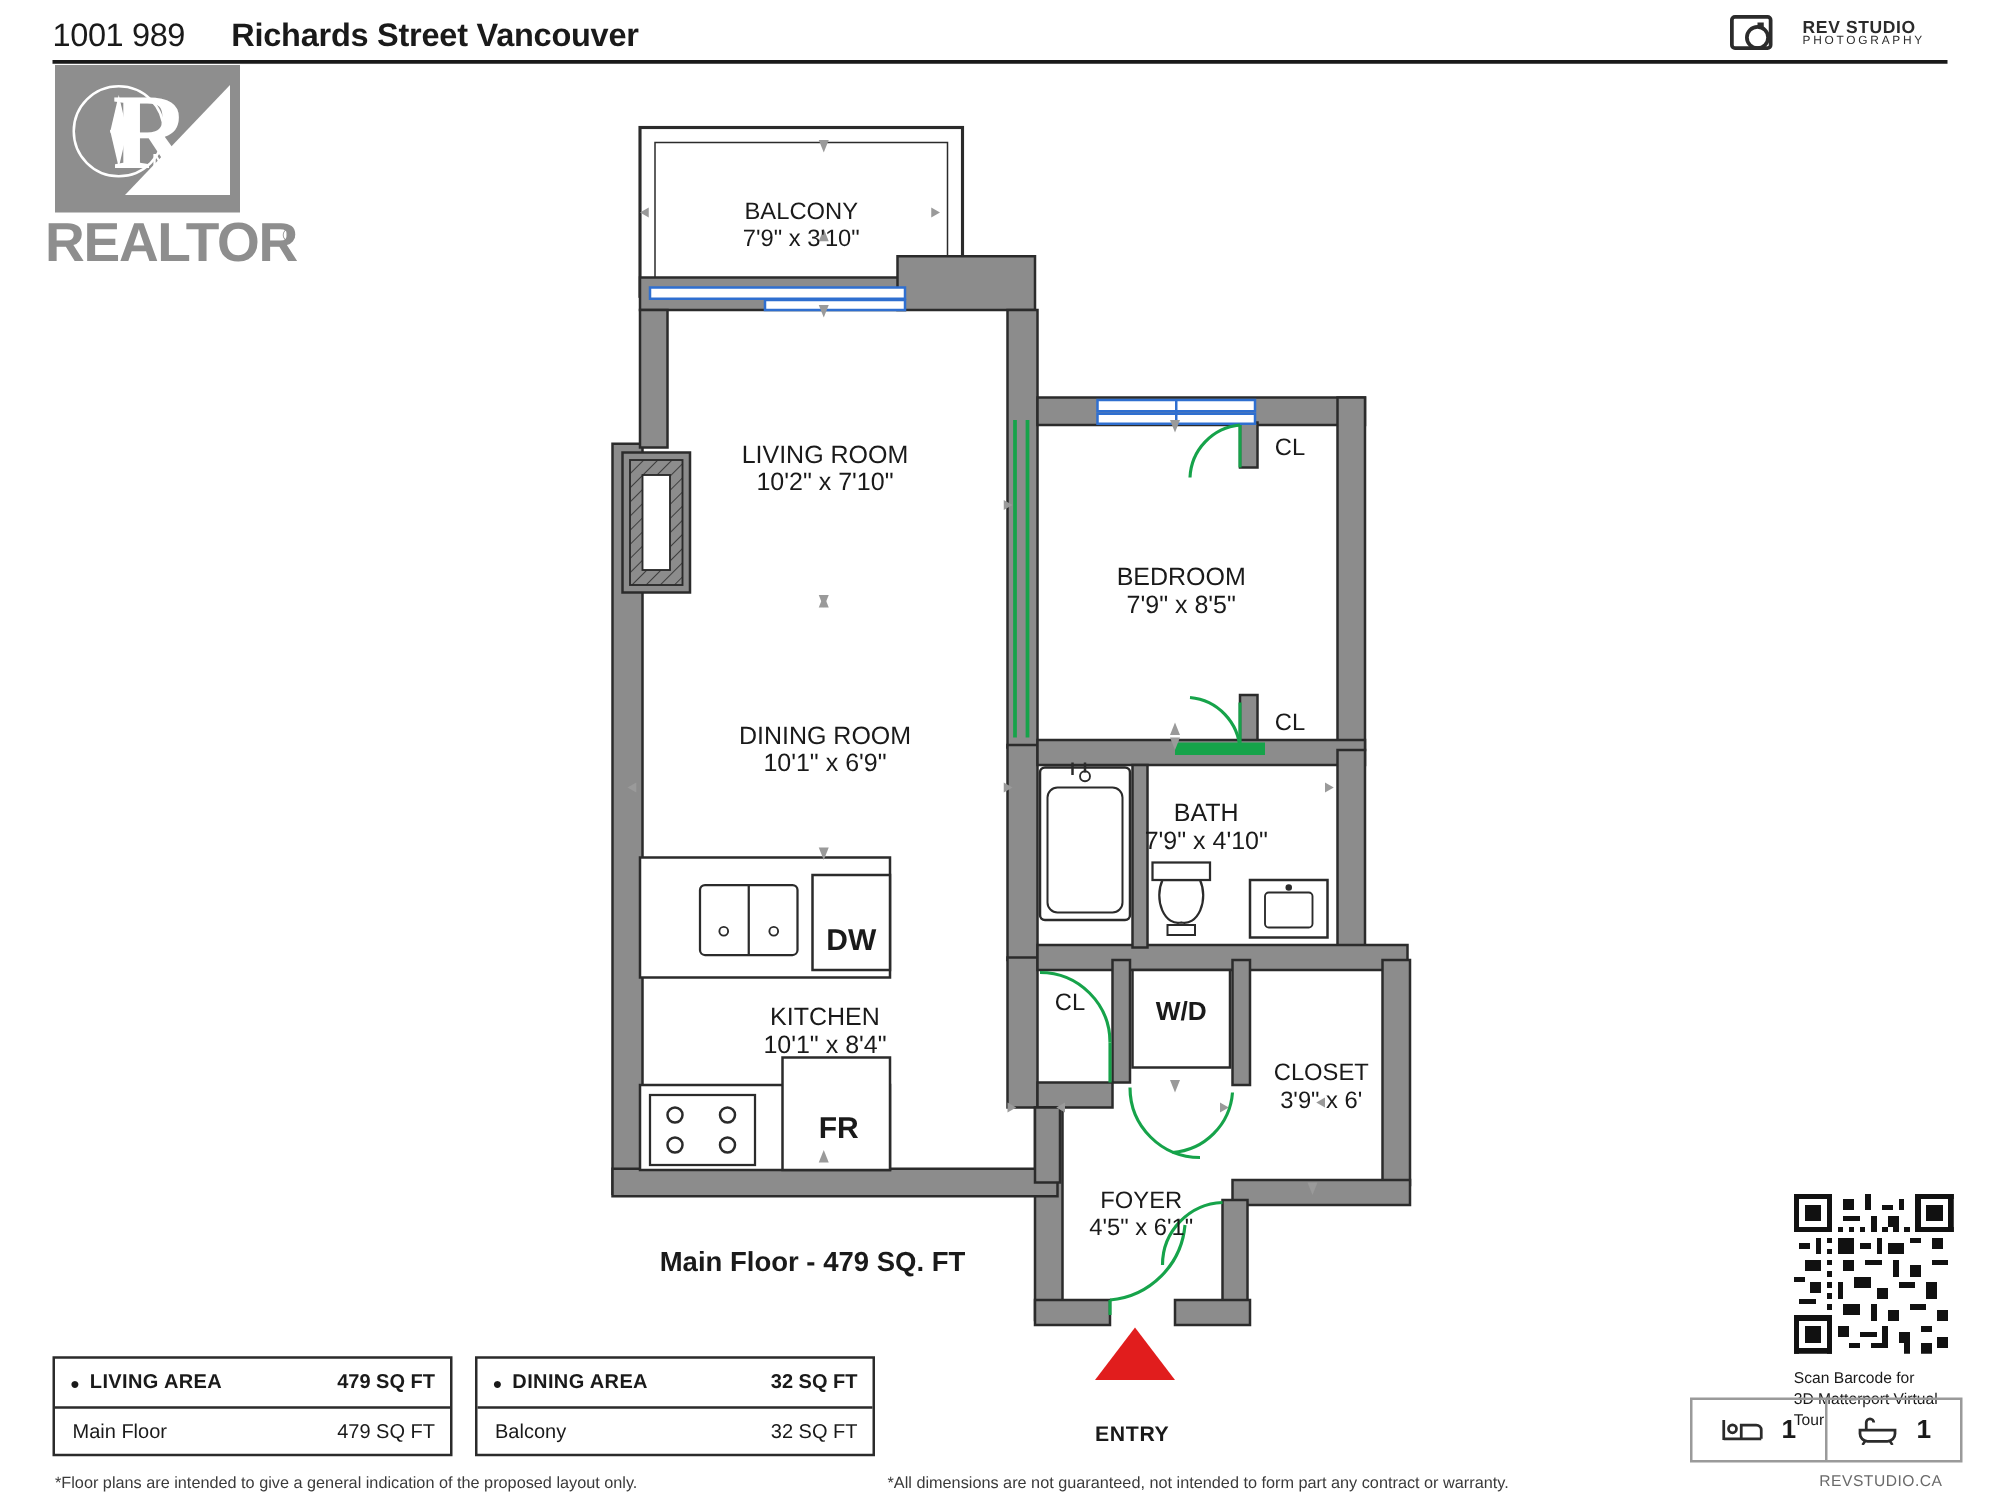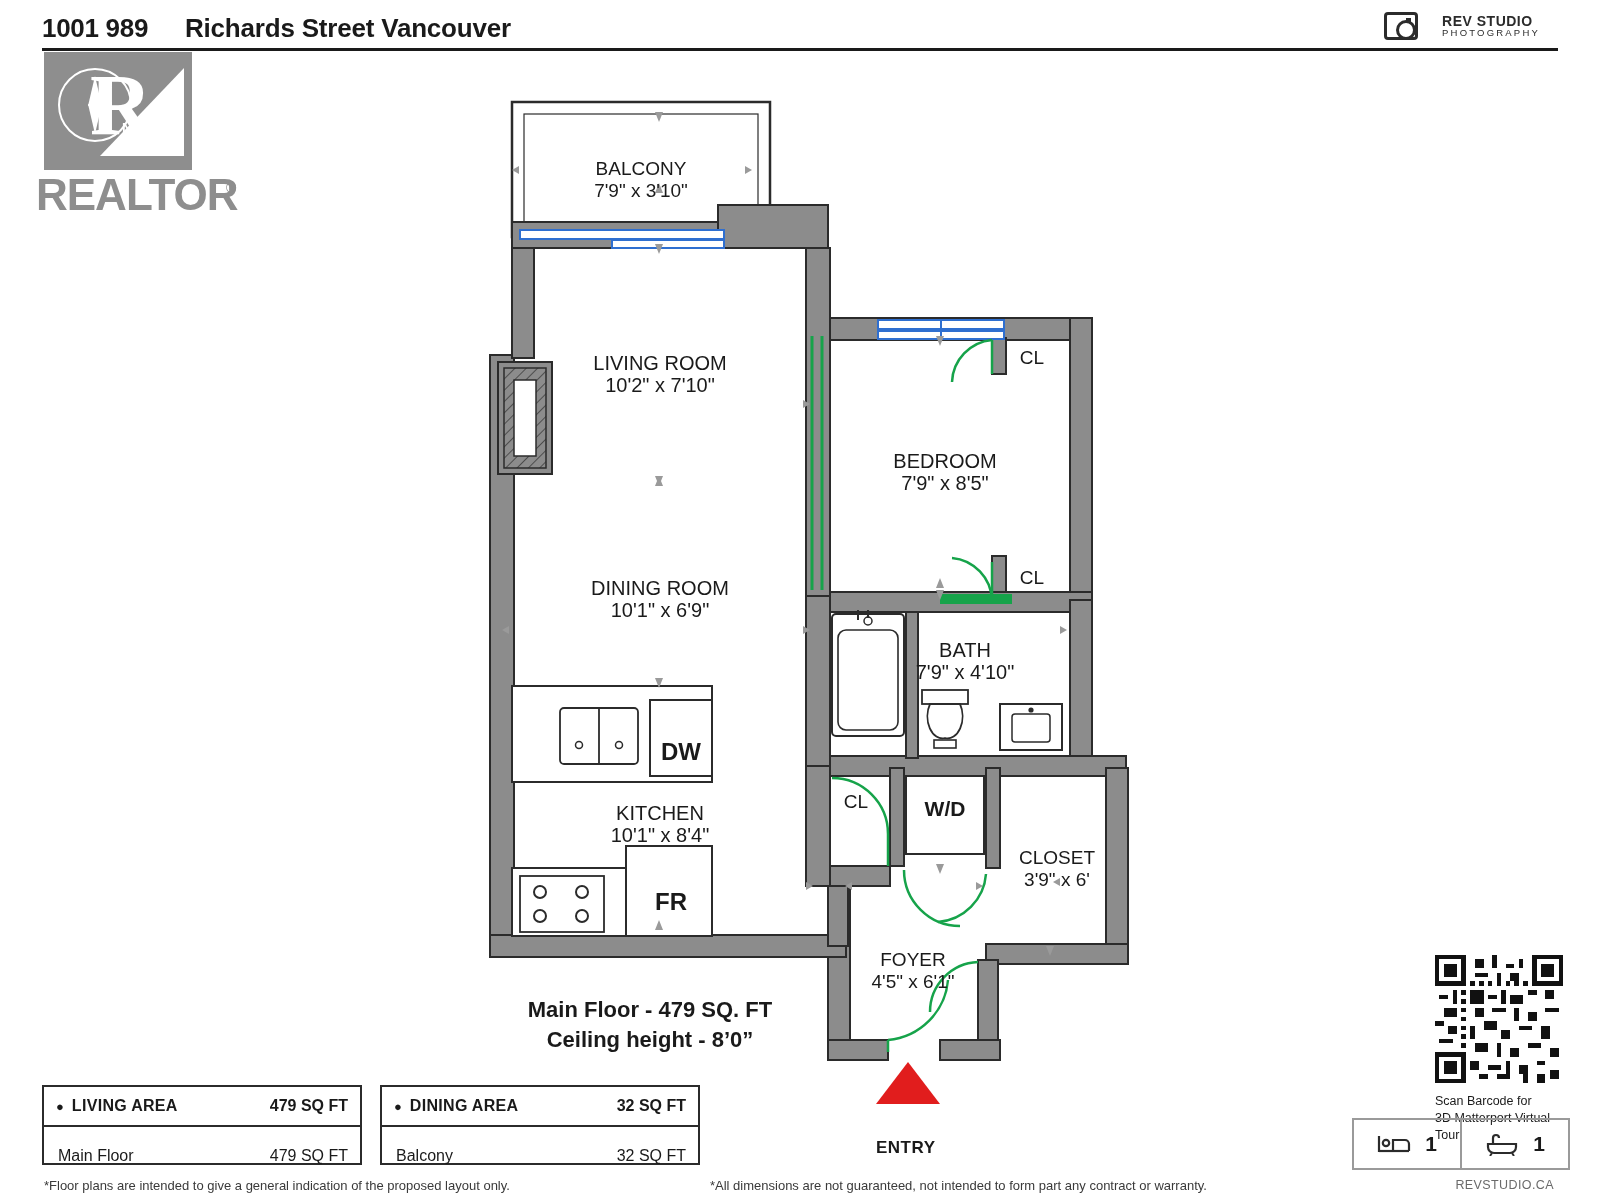--- a/index.html
+++ b/index.html
@@ -12,21 +12,21 @@
     position:relative;
     overflow:hidden;
   }
 
   
   #header {
     position:absolute; left:0; top:0; width:1600px; height:52px;
   }
   #title-bold {
     position:absolute; left:42px; top:13px;
-    font-size:26px; font-weight:bold; letter-spacing:-0.3px;
+    font-size:26px; font-weight:normal; letter-spacing:-0.3px;
   }
   #title-rest {
     position:absolute; left:185px; top:13px;
     font-size:26px; font-weight:bold; letter-spacing:-0.2px;
   }
   #header-rule {
     position:absolute; left:42px; top:48px; width:1516px; height:3px;
     background:#1a1a1a;
   }
 
@@ -95,21 +95,21 @@
   .area-box { position:absolute; top:0; width:320px; height:80px; border:2px solid #2b2b2b; }
   .area-box.left { left:0; }
   .area-box.right { left:338px; }
   .area-head {
     position:absolute; left:0; top:0; width:100%; height:40px;
     border-bottom:2px solid #2b2b2b; display:flex; align-items:center;
   }
   .area-head .bullet { margin-left:12px; font-size:13px; }
   .area-head .lbl { margin-left:8px; font-size:16px; font-weight:bold; letter-spacing:0.3px; }
   .area-head .val { position:absolute; right:12px; font-size:16px; font-weight:bold; }
-  .area-row { position:absolute; left:0; top:40px; width:100%; height:38px; display:flex; align-items:flex-end; }
+  .area-row { position:absolute; left:0; top:40px; width:100%; height:38px; display:flex; align-items:center; }
   .area-row .lbl { margin-left:14px; font-size:16px; }
   .area-row .val { position:absolute; right:12px; font-size:16px; }
 
   #disclaimer-left {
     position:absolute; left:44px; top:1178px; font-size:13px; color:#3a3a3a;
   }
   #disclaimer-right {
     position:absolute; left:710px; top:1178px; font-size:13px; color:#3a3a3a;
   }
 
@@ -376,21 +376,20 @@
     <text x="1032" y="584" font-size="19">CL</text>
     <text x="856" y="808" font-size="19">CL</text>
     <text x="945" y="816" font-size="21" font-weight="bold">W/D</text>
     <text x="681" y="760" font-size="24" font-weight="bold">DW</text>
     <text x="671" y="910" font-size="24" font-weight="bold">FR</text>
   </g>
 </svg>
 
 <div id="main-floor-caption">
   <div>Main Floor - 479 SQ. FT</div>
-  <div>Ceiling height - 8’0”</div>
 </div>
 
 <div id="entry-label">ENTRY</div>
 
 <div id="area-table">
   <div class="area-box left">
     <div class="area-head">
       <span class="bullet">●</span>
       <span class="lbl">LIVING AREA</span>
       <span class="val">479 SQ FT</span>

